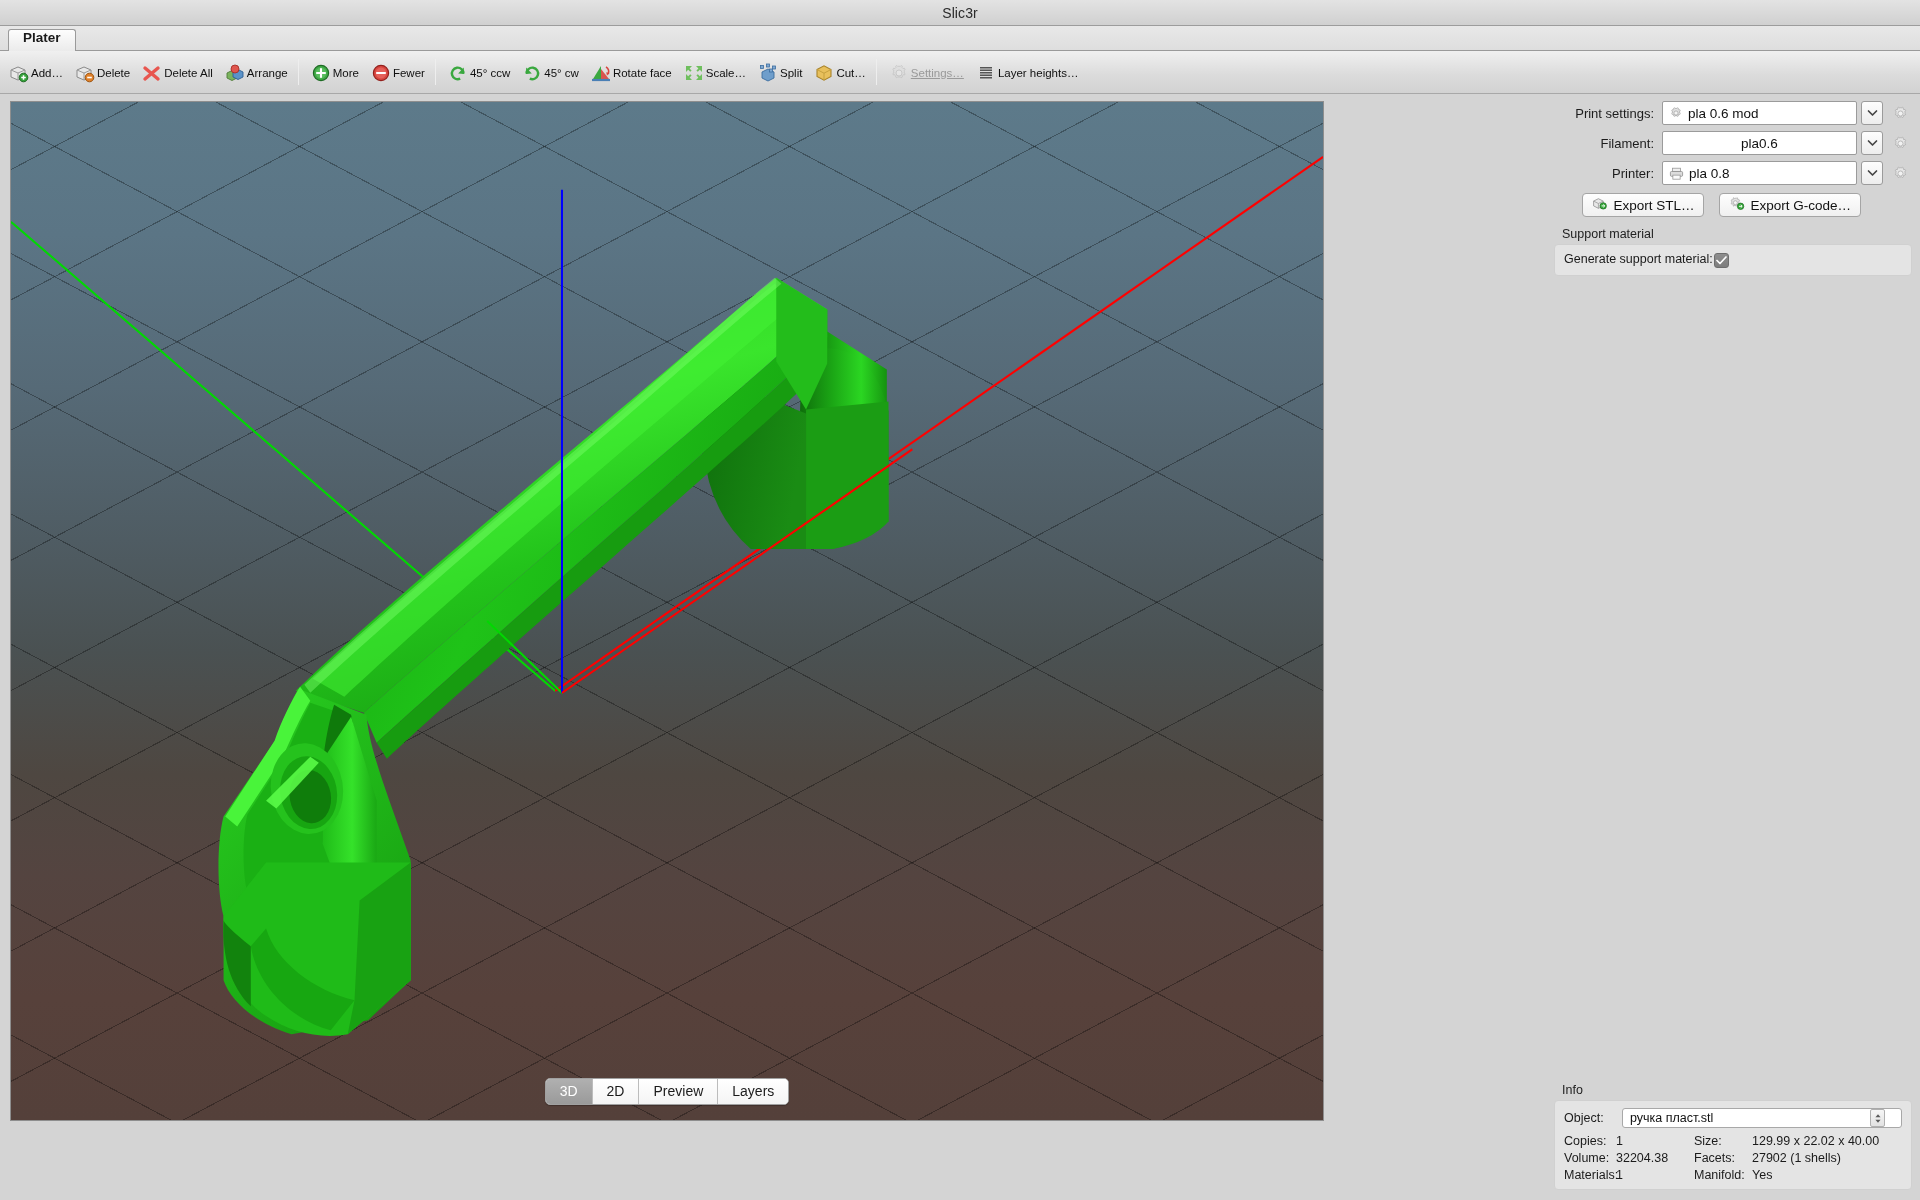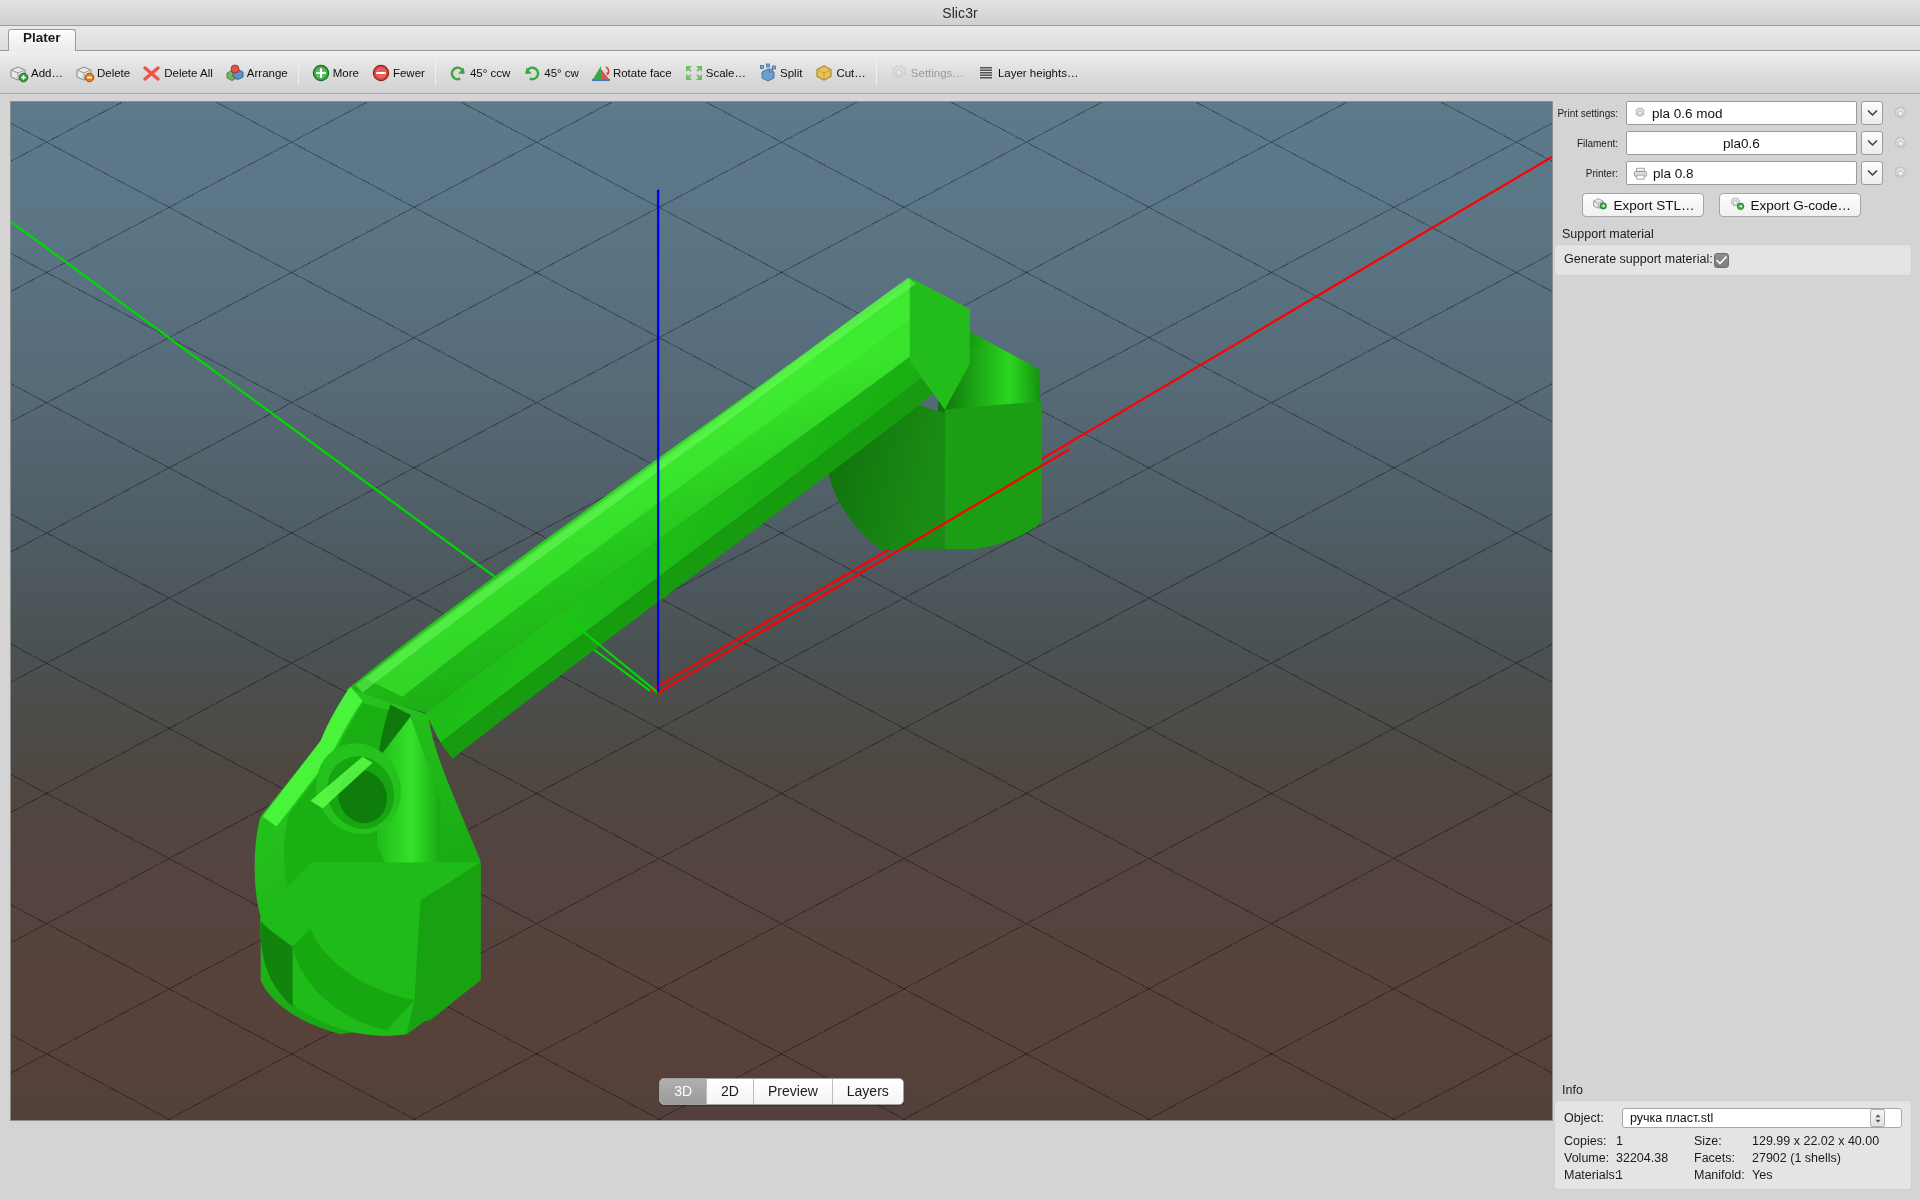--- a/index.html
+++ b/index.html
@@ -65,39 +65,39 @@
     margin-bottom: 0px;
   }
   .tool .lbl {
     font-size: 11.5px; color: #101010; white-space: nowrap; line-height: 12px;
   }
   .tsep {
     width: 1px; height: 26px; background: #b4b4b4;
     border-right: 1px solid #eeeeee;
     margin: 0 5px;
   }
-  .tool.disabled .lbl { color: #9a9a9a; }
+  .tool.disabled .lbl { color: #9a9a9a; text-decoration: underline; }
   .tool.disabled .ic { opacity: .45; }
 
   
   #main {
     height: 1106px;
     display: flex;
     background: #d4d4d4;
   }
 
   
   #canvas-wrap {
     width: 1550px;
     padding: 7px 7px 0 10px;
     position: relative;
   }
   #canvas {
     position: relative;
-    width: 1543px; height: 1020px;
+    width: 1314px; height: 1020px;
     border: 1px solid #8e8e8e;
     overflow: hidden;
     background: linear-gradient(to bottom,
         #5d7a8a 0%,
         #5b7585 13%,
         #566a77 28%,
         #4f5c63 43%,
         #4a5152 54%,
         #4e4741 66%,
         #544440 76%,
@@ -147,22 +147,22 @@
   #right {
     width: 370px;
     padding: 7px 8px 0 4px;
     display: flex; flex-direction: column;
   }
   .preset-row {
     display: flex; align-items: center;
     margin-bottom: 6px;
   }
   .preset-row .plabel {
-    width: 72px; text-align: right; padding-right: 8px;
-    font-size: 10px; color: #1c1c1c; white-space: nowrap;
+    width: 108px; text-align: right; padding-right: 8px;
+    font-size: 13px; color: #1c1c1c; white-space: nowrap;
   }
   .combo {
     flex: 1;
     height: 24px;
     background: #ffffff;
     border: 1px solid #9b9b9b;
     border-radius: 2px;
     display: flex; align-items: center;
     padding: 0 6px;
     font-size: 13.5px; color: #111;

